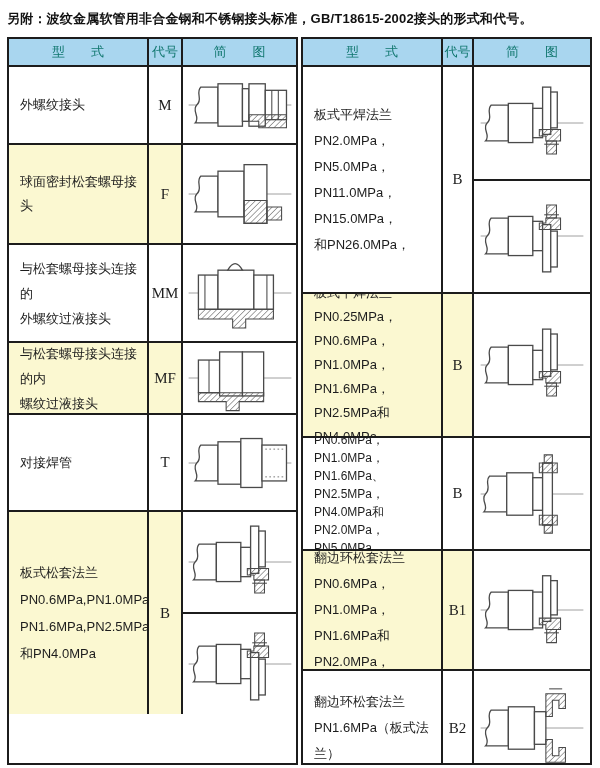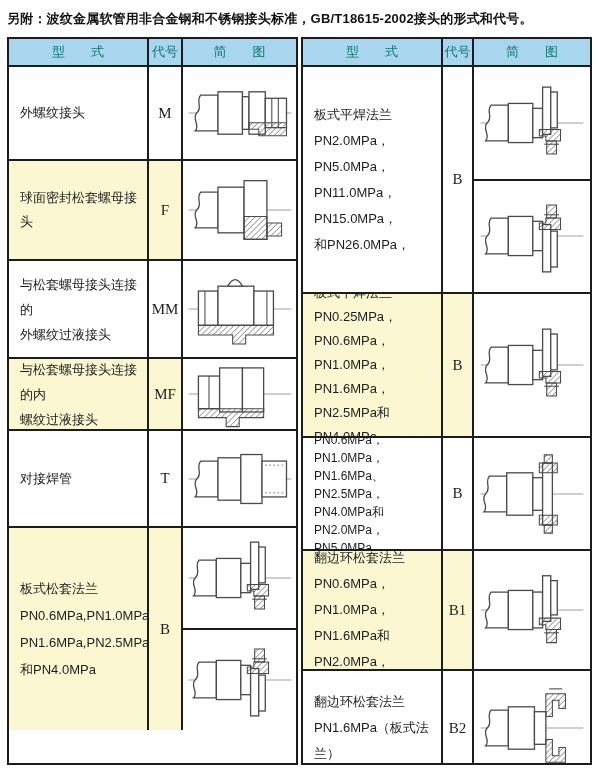--- a/index.html
+++ b/index.html
@@ -42,21 +42,21 @@
 
 <div>
   <div class="doc-title">另附：波纹金属软管用非合金钢和不锈钢接头标准，GB/T18615-2002接头的形式和代号。</div>
   <div class="tables">
     <div class="half" id="left-half">
         <div class="t-head" style="grid-template-columns: 140px 34px 1fr;">
           <div class="hc">型　　式</div>
           <div class="hc">代号</div>
           <div class="hc">简　　图</div>
         </div>
-        <div class="t-row" style="grid-template-columns: 140px 34px 1fr; height: 94px;">
+        <div class="t-row" style="grid-template-columns: 140px 34px 1fr; height: 78px;">
           <div class="cell type" style="line-height: 24px;">外螺纹接头</div>
           <div class="cell code">M</div>
           <div class="cell diagram">
             <svg viewBox="0 0 130 100" width="106" height="82">
               <defs>
                 <pattern id="hp1" width="5" height="5" patternUnits="userSpaceOnUse" patternTransform="rotate(45)">
                   <line x1="0" y1="0" x2="0" y2="5" stroke="#555" stroke-width="1.3"></line>
                 </pattern>
               </defs>
               <line class="cl" x1="2" y1="50" x2="128" y2="50"></line>

